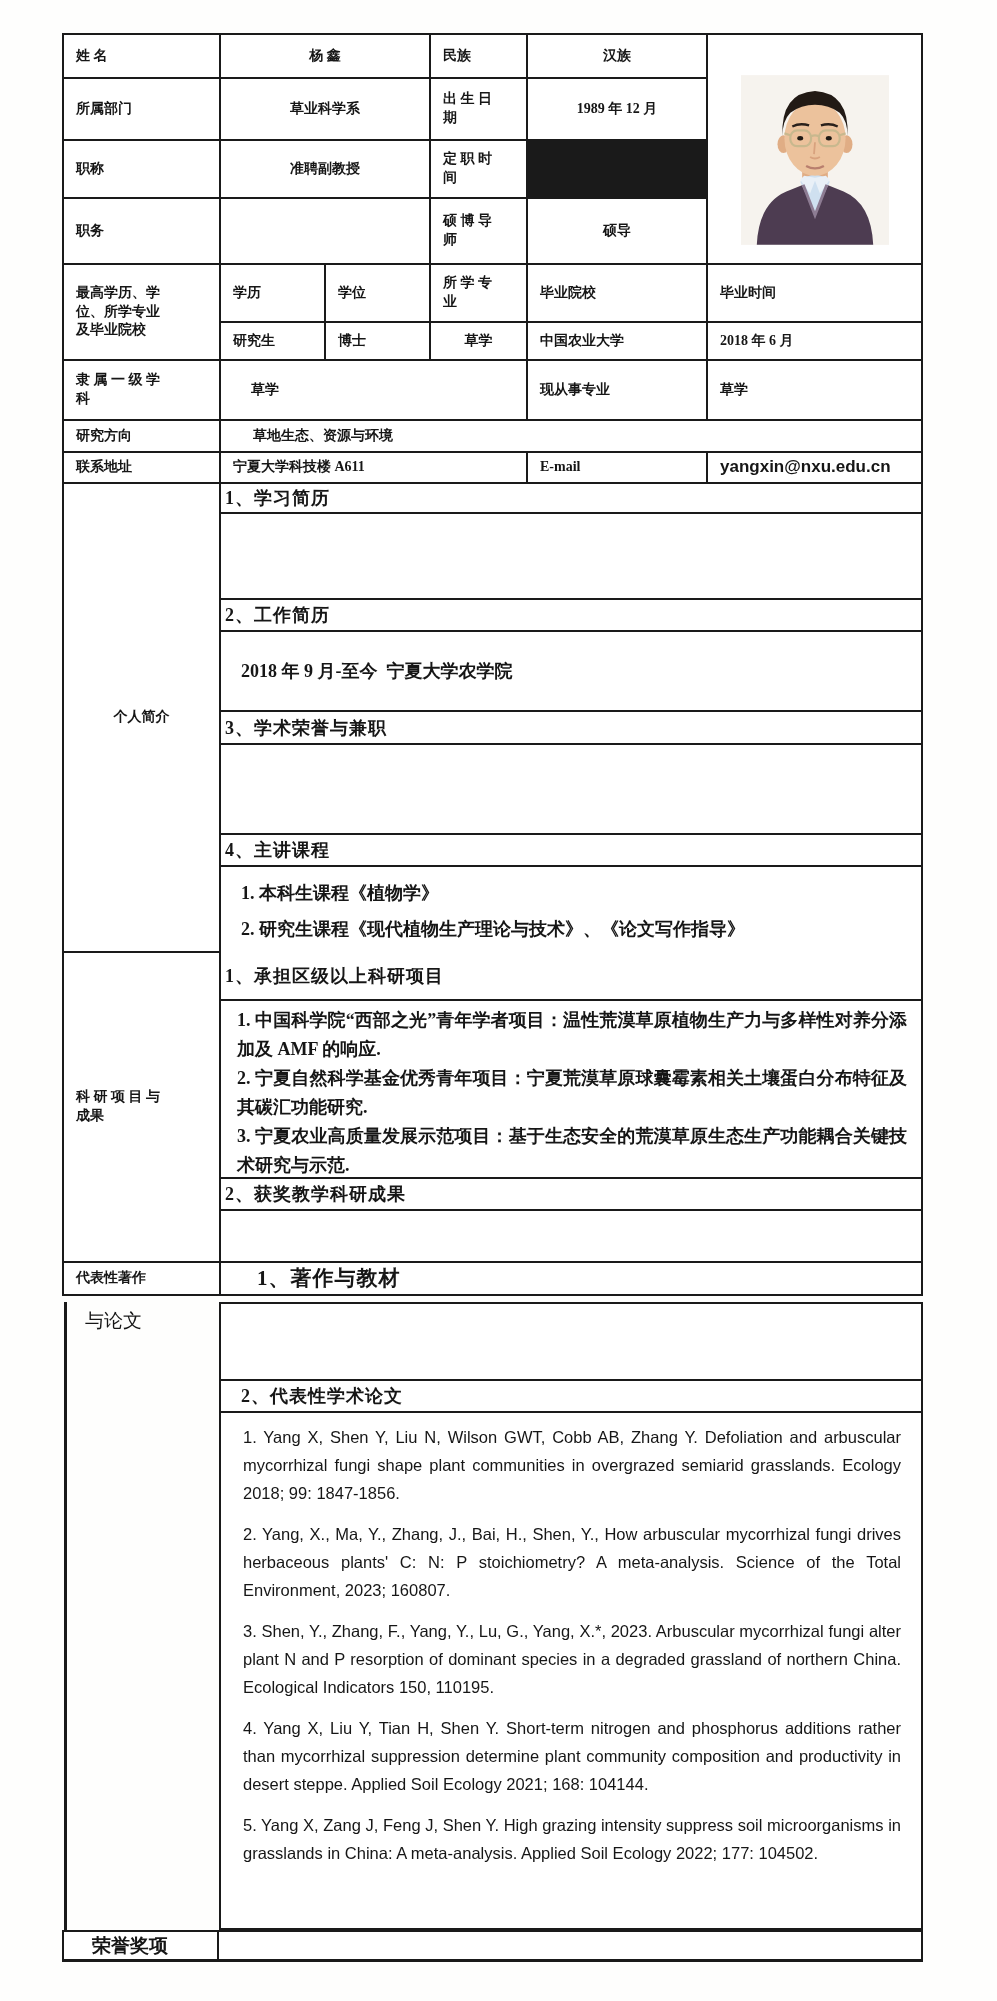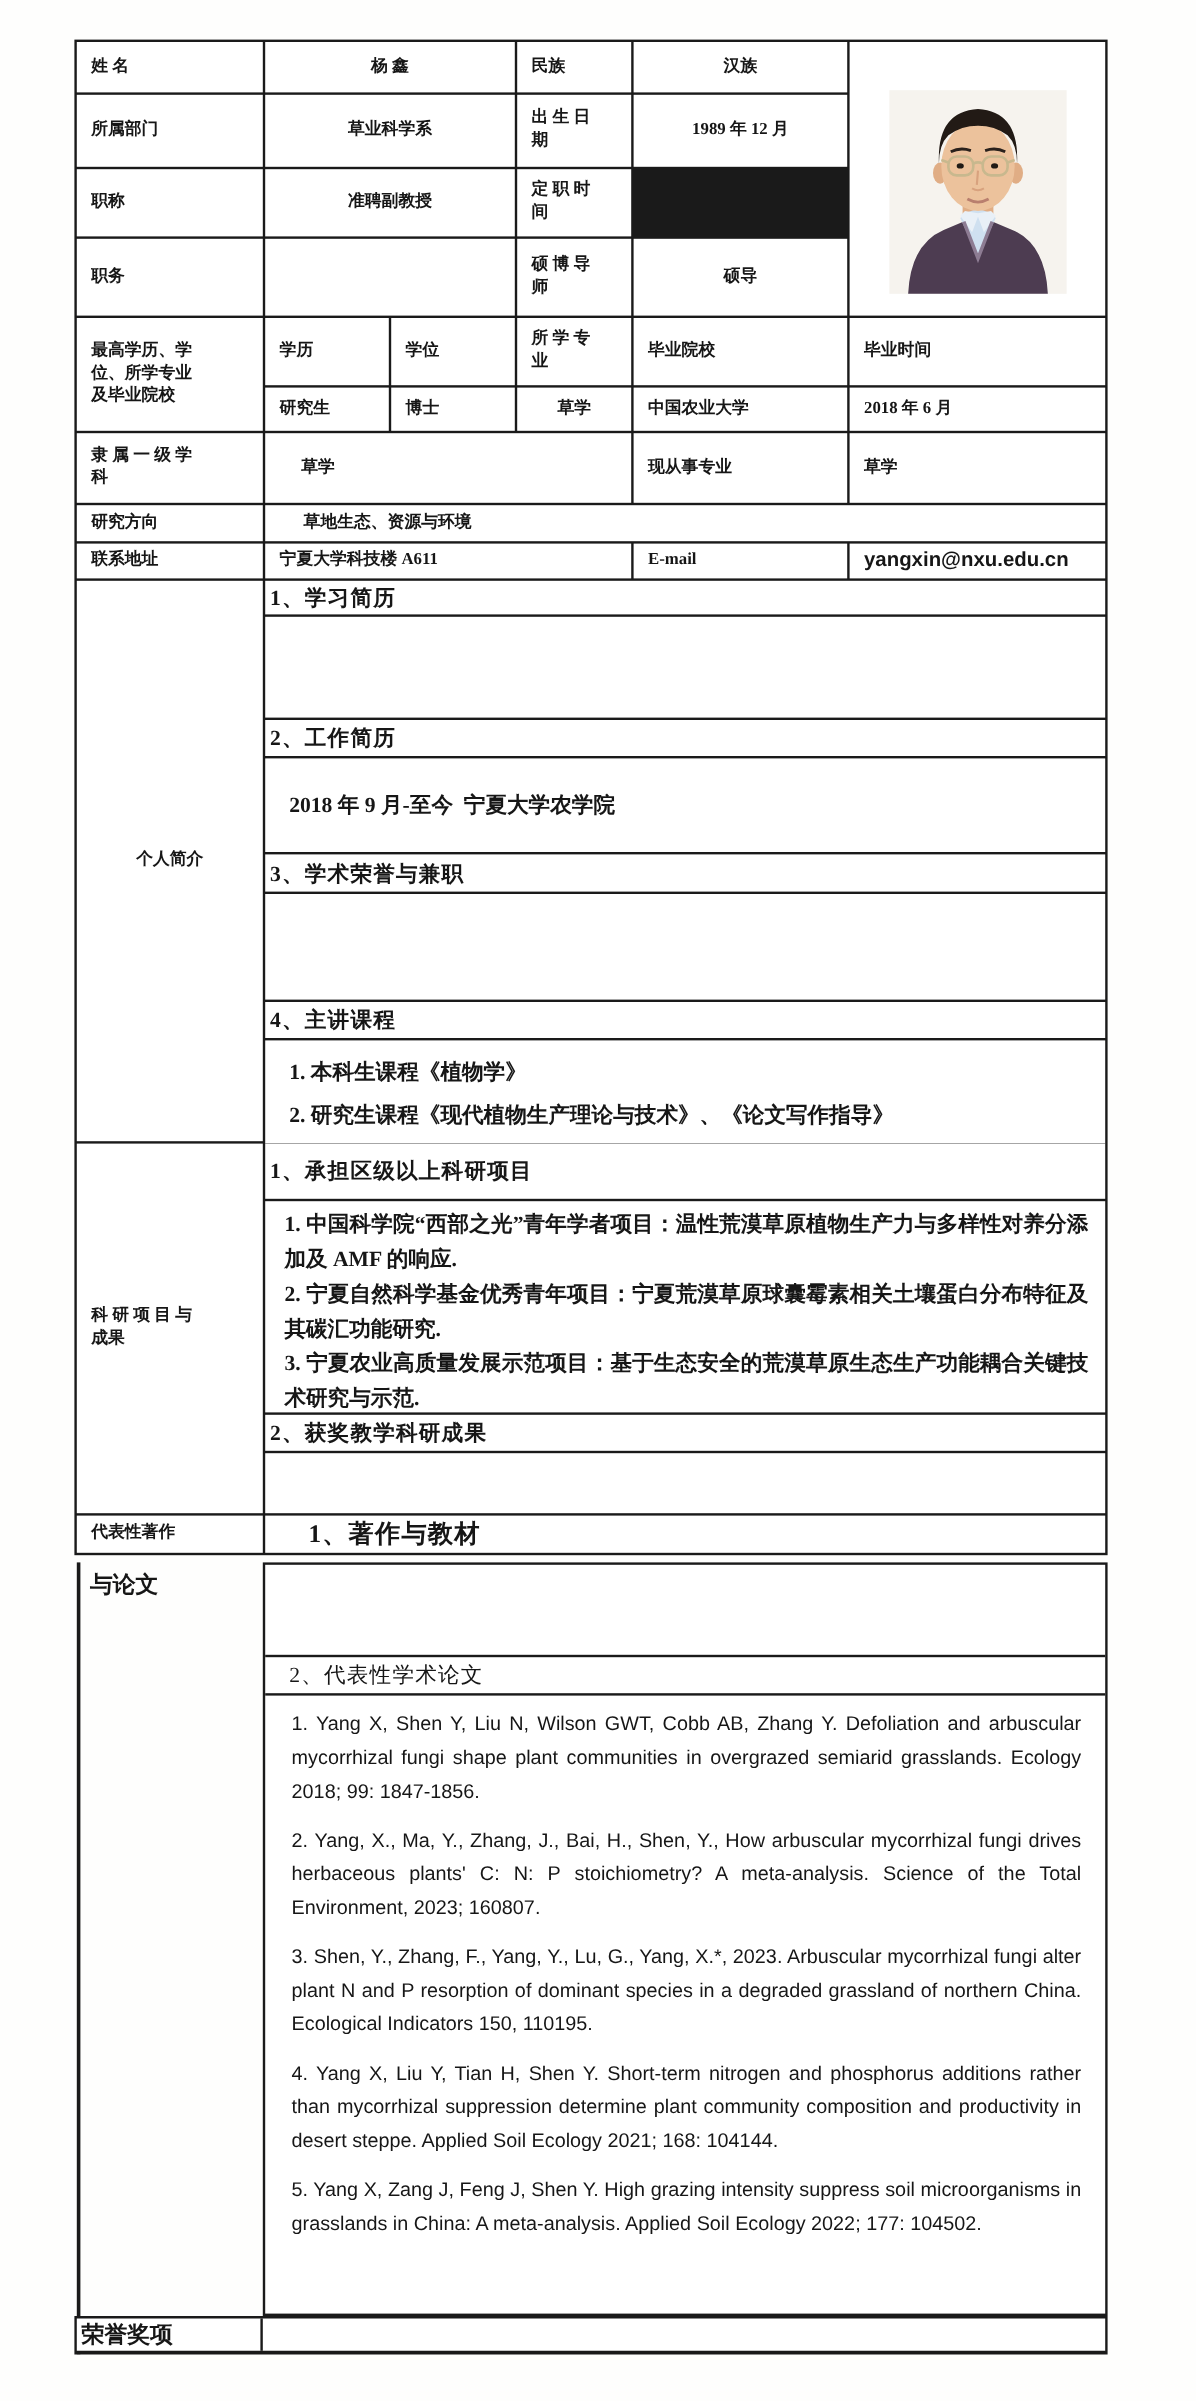--- a/index.html
+++ b/index.html
@@ -28,33 +28,33 @@
   .sub{background:#fff;box-sizing:border-box;font-size:18px;font-weight:bold;}
   .subhead{display:flex;align-items:center;padding-left:4px;letter-spacing:1px;}
   .subbody{padding:6px 20px;}
   .subbody.vcenter{display:flex;align-items:center;}
   .courses{line-height:36px;padding-top:8px;}
   .projects{line-height:29px;text-align:justify;padding:5px 14px 4px 16px;font-size:18px;}
 
   
   .t2{position:absolute;left:62px;top:1302px;width:861px;height:660px;}
   .t2-leftline{position:absolute;left:2px;top:0;bottom:0;width:3px;background:#1a1a1a;}
-  .t2-label{position:absolute;left:6px;top:6px;width:180px;font-size:19px;font-weight:bold;padding-left:7px;box-sizing:border-box;}
+  .t2-label{position:absolute;left:6px;top:6px;width:180px;font-size:19px;font-weight:normal;padding-left:17px;box-sizing:border-box;}
   .t2-content{position:absolute;left:157px;top:0;width:704px;height:628px;box-sizing:border-box;
               border:2px solid #1a1a1a;display:flex;flex-direction:column;background:#fff;}
   .t2-empty{height:75px;border-bottom:2px solid #1a1a1a;}
   .t2-head{height:30px;border-bottom:2px solid #1a1a1a;display:flex;align-items:center;
-           padding-left:20px;font-size:18px;font-weight:normal;letter-spacing:1px;}
+           padding-left:20px;font-size:18px;font-weight:bold;letter-spacing:1px;}
   .t2-pubs{flex:1;padding:10px 20px 0 22px;}
   .pub{font-family:"Liberation Sans","DejaVu Sans",sans-serif;font-size:16.5px;font-weight:normal;
        line-height:28px;text-align:justify;margin:0 0 13px 0;}
   .t2-honors{position:absolute;left:0;top:628px;width:861px;height:32px;box-sizing:border-box;
              border:2px solid #1a1a1a;border-bottom-width:3px;display:flex;background:#fff;}
   .t2-honors .hl{width:155px;border-right:2px solid #1a1a1a;box-sizing:border-box;
-                 display:flex;align-items:center;padding-left:4px;font-size:19px;font-weight:bold;}
+                 display:flex;align-items:center;padding-left:28px;font-size:19px;font-weight:bold;}
   .t2-honors .hv{flex:1;}
 
   .sans{font-family:"Liberation Sans","DejaVu Sans",sans-serif;}
   .email-val{font-size:17px;}
 
   
   .photo-cell{justify-content:center;align-items:flex-start;padding-top:40px;}
   .photo{width:148px;height:170px;display:block;}
 </style>
 </head>

